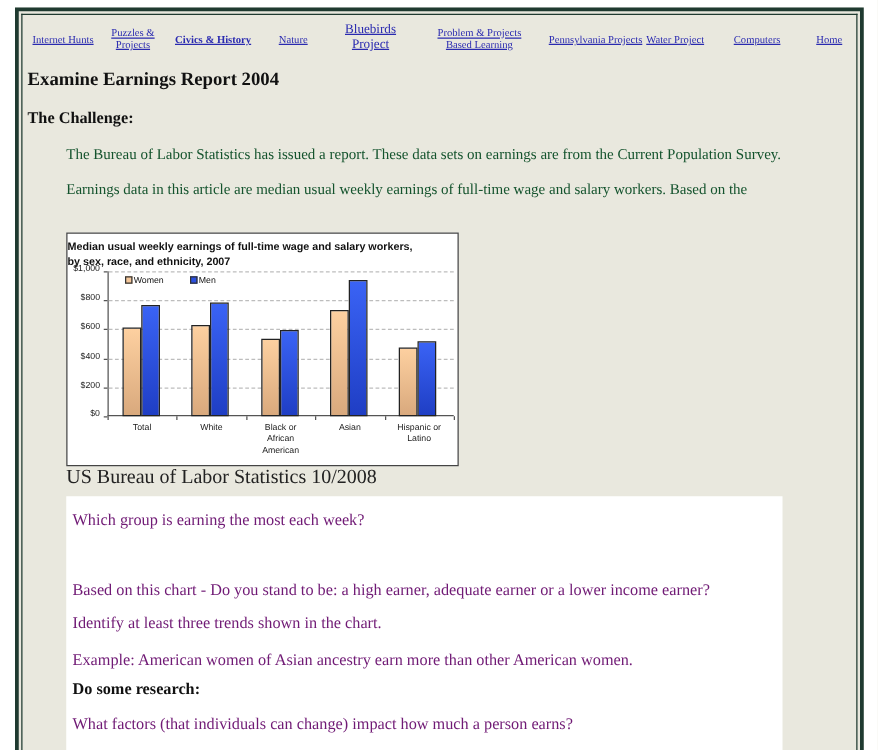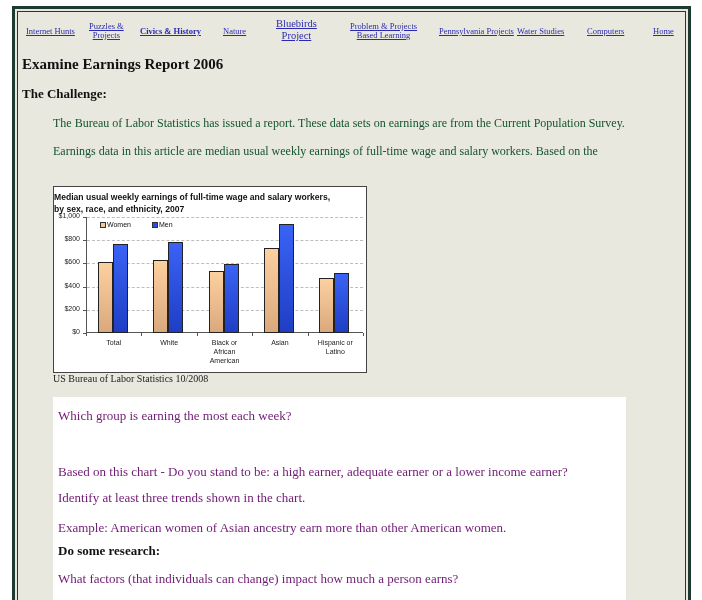--- a/index.html
+++ b/index.html
@@ -53,21 +53,21 @@
   .bar.women { background: linear-gradient(to bottom, #fdd0a0, #d9a97d); }
   .bar.men { background: linear-gradient(to bottom, #3a63f5, #1f3ec4); }
   .xlab {
     position: absolute; top: 121px; width: 56px; text-align: center;
     font-family: "Liberation Sans", sans-serif; font-size: 7px; line-height: 9px; color: #222;
   }
   .legend { position: absolute; left: 14px; top: 4px; font-family: "Liberation Sans", sans-serif; font-size: 7px; }
   .legend .item { position: absolute; white-space: nowrap; top: 0; }
   .legend .sw { display: inline-block; width: 6px; height: 6px; border: 1px solid #333; vertical-align: -1px; margin-right: 1px; }
 
-  .source { position: absolute; left: 35px; top: 361px; font-size: 10px; color: #222; }
+  .source { position: absolute; left: 35px; top: 361px; font-size: 16px; color: #222; }
 
   
   .qbox {
     position: absolute; left: 35px; top: 385px; width: 573px; height: 240px;
     background: #ffffff;
   }
   .q { position: absolute; left: 5px; font-size: 13px; color: #701a75; white-space: nowrap; }
   .q.bold { font-weight: bold; color: #111; }
 </style>
 </head>
@@ -77,26 +77,26 @@
   <div class="frame-inner">
 
     <nav class="nav">
       <a href="#" style="left:8px; top:15px;">Internet Hunts</a>
       <a href="#" style="left:71px; top:10px;"><span>Puzzles &amp;</span><br><span>Projects</span></a>
       <a href="#" class="bold" style="left:122px; top:15px;">Civics &amp; History</a>
       <a href="#" style="left:205px; top:15px;">Nature</a>
       <a href="#" class="big" style="left:258px; top:6px;"><span>Bluebirds</span><br><span>Project</span></a>
       <a href="#" style="left:332px; top:10px;"><span>Problem &amp; Projects</span><br><span>Based Learning</span></a>
       <a href="#" style="left:421px; top:15px;">Pennsylvania Projects</a>
-      <a href="#" style="left:499px; top:15px;">Water Studies</a>
+      <a href="#" style="left:499px; top:15px;">Water Project</a>
       <a href="#" style="left:569px; top:15px;">Computers</a>
       <a href="#" style="left:635px; top:15px;">Home</a>
     </nav>
 
-    <div class="title">Examine Earnings Report 2006</div>
+    <div class="title">Examine Earnings Report 2004</div>
     <div class="challenge">The Challenge:</div>
     <div class="para" style="top:103px;">The Bureau of Labor Statistics has issued a report. These data sets on earnings are from the Current Population Survey.</div>
     <div class="para" style="top:131px;">
       <span>Earnings data in this article are median usual weekly earnings of full-time wage and salary workers. Based on the</span><br>
     </div>
 
     <div class="chart-box">
       <div class="chart-title">
         <span>Median usual weekly earnings of full-time wage and salary workers,</span><br>
         <span>by sex, race, and ethnicity, 2007</span>

